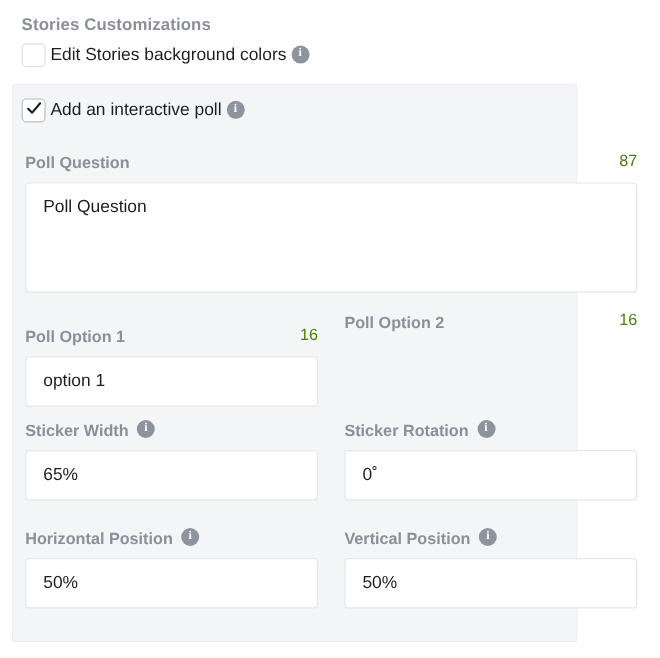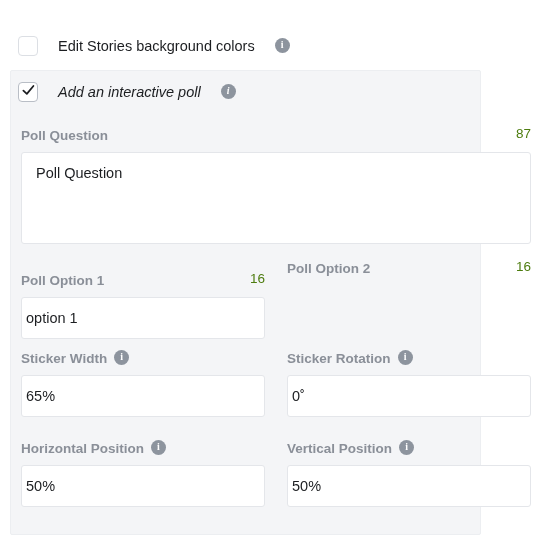--- a/index.html
+++ b/index.html
@@ -30,25 +30,25 @@
     font-weight: bold;
     color: #8a8f98;
     letter-spacing: 0.1px;
   }
 
   
   .checkbox-row {
     position: absolute;
     display: flex;
     align-items: center;
-    gap: 20px;
+    gap: 4px;
     text-align: center;
   }
   .checkbox-row.row-bg-colors { left: 18px; top: 36px; }
-  .checkbox-row.row-poll      { left: 18px; top: 82px; font-style: italic; }
+  .checkbox-row.row-poll      { left: 18px; top: 82px; }
 
   .cbox {
     width: 20px;
     height: 20px;
     border-radius: 4px;
     background: #ffffff;
     border: 1px solid #dcdfe4;
     flex: 0 0 auto;
     position: relative;
   }
@@ -128,21 +128,21 @@
 
   .text-input {
     margin-top: 8px;
     width: 100%;
     height: 42px;
     background: #ffffff;
     border: 1px solid #e4e6ea;
     border-radius: 3px;
     display: flex;
     align-items: center;
-    padding: 0 4px;
+    padding: 0 14px;
     font-size: 14.5px;
     color: #1c1e21;
   }
 
   .text-area {
     margin-top: 8px;
     width: 100%;
     height: 92px;
     background: #ffffff;
     border: 1px solid #e4e6ea;
@@ -160,20 +160,21 @@
   .f-swidth   { left: 10px;  top: 278px; width: 244px; }
   .f-srot     { left: 276px; top: 278px; width: 244px; }
   .f-hpos     { left: 10px;  top: 368px; width: 244px; }
   .f-vpos     { left: 276px; top: 368px; width: 244px; }
 </style>
 </head>
 <body>
 
 <div class="page">
 
+  <div class="section-title">Stories Customizations</div>
 
   <div class="checkbox-row row-bg-colors">
     <div class="cbox"></div>
     <div class="cbox-label">Edit Stories background colors</div>
     <div class="info-icon">
         <span>i</span>
       </div>
   </div>
 
   <div class="panel">

